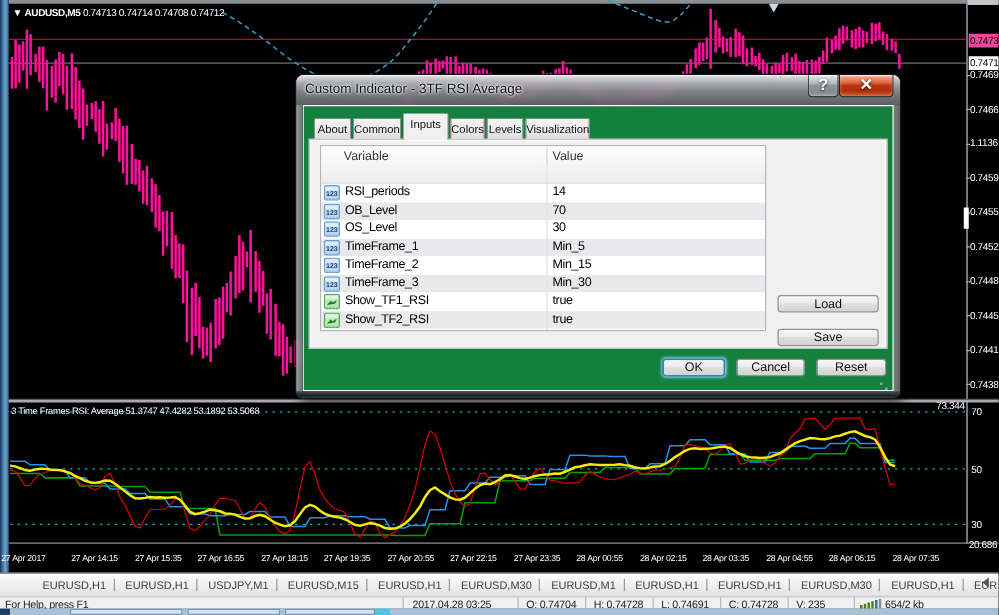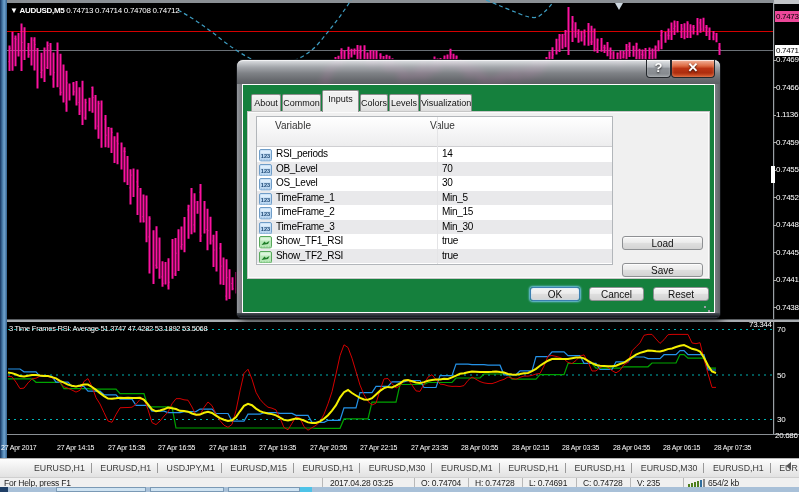--- a/index.html
+++ b/index.html
@@ -10,21 +10,21 @@
 #bluestrip { left:0; top:0; width:7px; height:458px;
   background:linear-gradient(90deg,#16335f 0%,#41729f 30%,#6fa3cf 60%,#35618d 100%); }
 
 
 #hdr { left:10px; top:6px; color:#fff; font-size:8px; letter-spacing:-0.3px; white-space:nowrap; }
 #hdr b { font-weight:bold; }
 
 
 .plab { position:absolute; left:776px; color:#fff; font-size:8px; white-space:nowrap; letter-spacing:-0.3px;text-align:center;}
 .ptick { position:absolute; left:773px; width:3px; height:1px; background:#aaa; }
-#asklab { left:775px; top:11px; width:24px; height:11px; background:#ec4899; color:#000;
+#asklab { left:775px; top:27px; width:24px; height:11px; background:#ec4899; color:#000;
   font-size:8px; padding-left:1px; letter-spacing:-0.3px; line-height:11px;}
 #bidlab { left:775px; top:45px; width:24px; height:11px; background:#fff; color:#000;
   font-size:8px; padding-left:1px; letter-spacing:-0.3px; line-height:11px;}
 #pmark { left:771px; top:166px; width:4px; height:17px; background:#fff; }
 
 
 #ilab { left:9px; top:324px; color:#fff; font-size:7.5px; letter-spacing:-0.25px; white-space:nowrap; }
 .slab { position:absolute; left:777px; color:#fff; font-size:8px; letter-spacing:-0.3px; }
 
 
@@ -228,41 +228,42 @@
 <div id="task" class="abs">
   <div style="left:0;width:8px;background:#1f3f66"></div>
   <div style="left:56px;width:90px;background:#cfe3f2;border:1px solid #7a99b5"></div>
   <div style="left:150px;width:74px;background:#cfe3f2;border:1px solid #7a99b5"></div>
   <div style="left:228px;width:72px;background:#cfe3f2;border:1px solid #7a99b5"></div>
   <div style="left:300px;width:12px;background:#4ec3e8"></div>
 </div>
 
 <div id="dlg" class="abs">
   <div id="dlgtop"></div>
+  <div id="dlgttl">Custom Indicator - 3TF RSI Average</div>
   <div id="helpbtn" class="capbtn">
         <span>?</span>
       </div>
   <div id="closebtn" class="capbtn">
         <span>✕</span>
       </div>
   <div id="sideL"></div>
       <div id="sideR"></div>
   <div id="dlgbot"></div>
   <div id="client">
     <div id="page"></div>
     <div class="tab" style="left:9px;width:30px">About</div>
     <div class="tab" style="left:40px;width:39px">Common</div>
     <div class="tab" id="tabsel" style="left:80px;width:37px">Inputs</div>
     <div class="tab" style="left:118px;width:28px">Colors</div>
     <div class="tab" style="left:147px;width:30px">Levels</div>
     <div class="tab" style="left:178px;width:52px">Visualization</div>
     <div id="tbl">
       <div id="thead">
             <span style="left:18px">Variable</span>
-            <span style="left:173px">Value</span>
+            <span style="left:185px">Value</span>
             <div id="theadcol"></div>
           </div>
       <div class="row">
             <span class="icw"><svg class="ric" width="13" height="13" viewBox="0 0 13 13">
                 <rect x="0.5" y="0.5" width="12" height="11.4" rx="1.5" fill="#bcd8f2" stroke="#6f9dc8"></rect>
                 <rect x="1.5" y="1.5" width="10" height="3" fill="#ddeefc" stroke="none"></rect>
                 <path d="M1 12 l1.4-1.6 1.4 1.6 1.4-1.6 1.4 1.6 1.4-1.6 1.4 1.6 1.4-1.6 1.4 1.6" stroke="#9cc0e2" fill="none" stroke-width="0.8"></path>
                 <text x="6.5" y="8.8" font-size="5.6" font-weight="bold" fill="#1d4874" text-anchor="middle" font-family="Liberation Sans">123</text>
               </svg></span>
             <span class="rl">RSI_periods</span>

